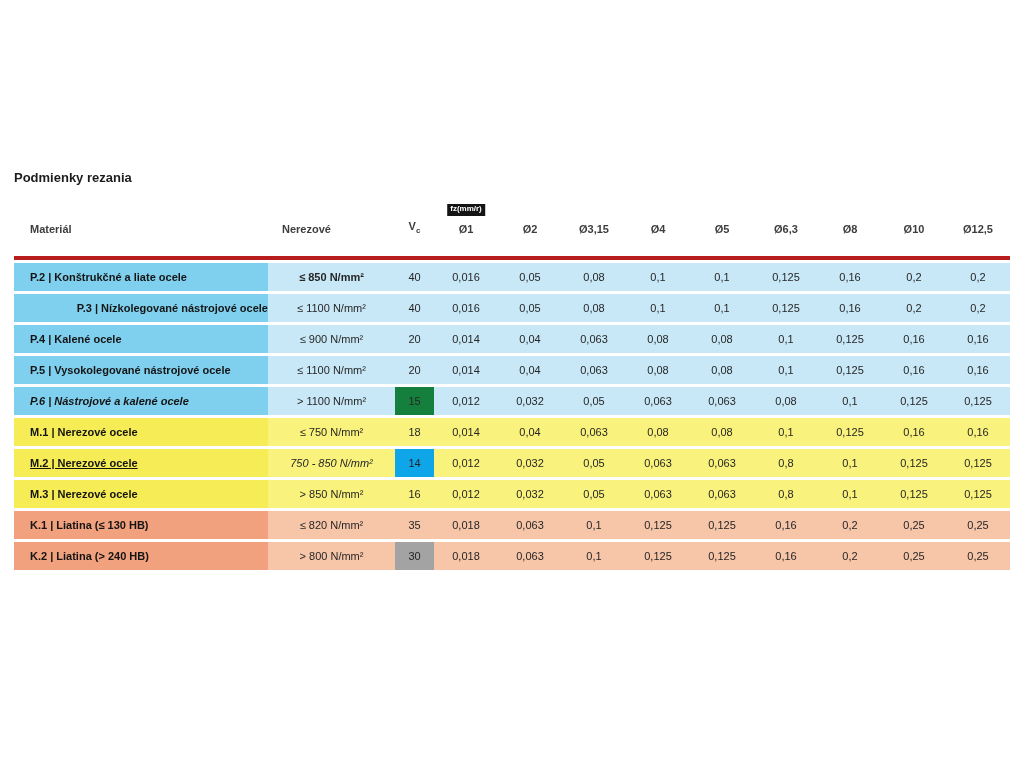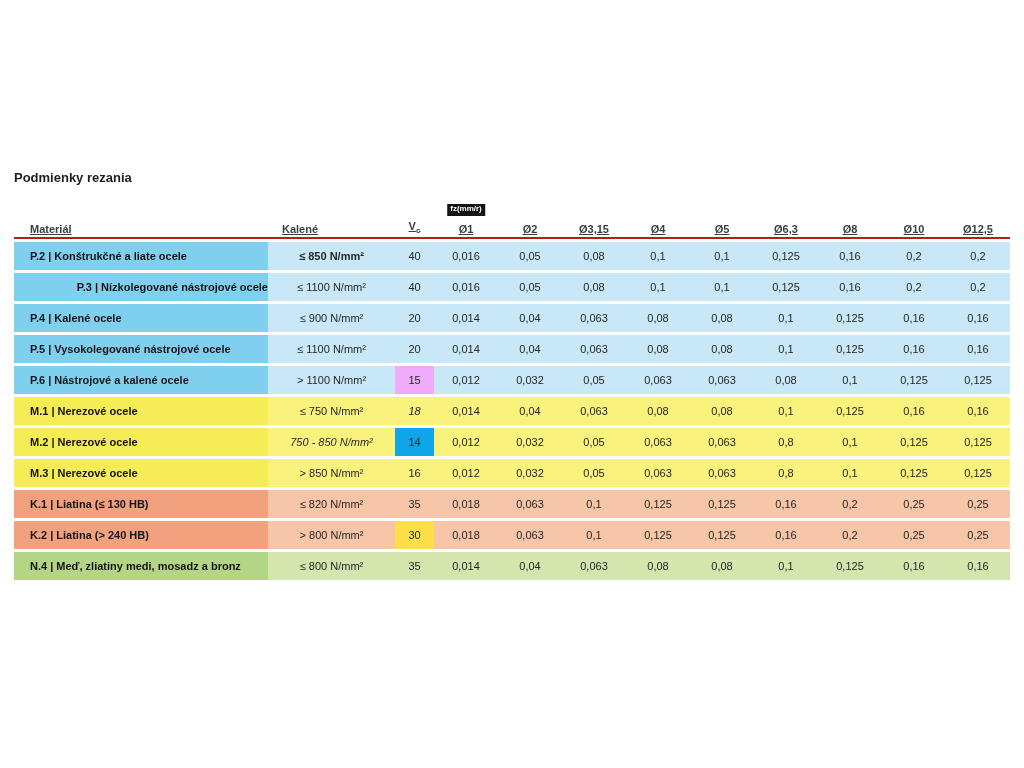--- a/index.html
+++ b/index.html
@@ -25,26 +25,25 @@
   }
   col.c-material { width: 254px; }
   col.c-strength { width: 127px; }
   col.c-vc       { width: 39px; }
   col.c-dia      { width: 64px; }
 
   thead th {
     font-size: 11px;
     font-weight: bold;
     color: #3d3d3d;
-    padding: 18px 0 2px 0;
-    border-bottom: 2px solid #b91c1c;
+    padding: 18px 0 21px 0;
+    border-bottom: 4px solid #b91c1c;
     vertical-align: bottom;
     text-align: center;
     position: relative;
-    text-decoration: underline;
   }
   thead th.th-material { text-align: left; padding-left: 16px; }
   thead th.th-strength { text-align: left; padding-left: 14px; }
   thead th sub { font-size: 8px; }
 
   .fz-badge {
     position: absolute;
     top: 2px;
     left: 50%;
     transform: translateX(-50%);
@@ -89,21 +88,21 @@
         <col class="c-dia">
       <col class="c-dia">
         <col class="c-dia">
         <col class="c-dia">
         <col class="c-dia">
         <col class="c-dia">
     </colgroup>
     <thead>
       <tr>
         <th class="th-material">Materiál</th>
-        <th class="th-strength">Kalené</th>
+        <th class="th-strength">Nerezové</th>
         <th class="th-vc"><span>V</span><sub>c</sub></th>
         <th class="th-dia">
           <span class="fz-badge">fz(mm/r)</span>
           <span>Ø1</span>
         </th>
         <th class="th-dia">Ø2</th>
         <th class="th-dia">Ø3,15</th>
         <th class="th-dia">Ø4</th>
         <th class="th-dia">Ø5</th>
         <th class="th-dia">Ø6,3</th>
@@ -163,49 +162,49 @@
     <td class="td-num" style="background: rgb(200, 232, 247);">0,04</td>
     <td class="td-num" style="background: rgb(200, 232, 247);">0,063</td>
     <td class="td-num" style="background: rgb(200, 232, 247);">0,08</td>
     <td class="td-num" style="background: rgb(200, 232, 247);">0,08</td>
     <td class="td-num" style="background: rgb(200, 232, 247);">0,1</td>
     <td class="td-num" style="background: rgb(200, 232, 247);">0,125</td>
     <td class="td-num" style="background: rgb(200, 232, 247);">0,16</td>
     <td class="td-num" style="background: rgb(200, 232, 247);">0,16</td>
   </tr>
         <tr>
-    <td class="td-material" style="background: rgb(127, 208, 238);">P.6 | Nástrojové a kalené ocele</td>
+    <td class="td-material" style="background: rgb(127, 208, 238); font-style: italic;">P.6 | Nástrojové a kalené ocele</td>
     <td class="td-strength" style="background: rgb(200, 232, 247);">&gt; 1100 N/mm²</td>
-    <td class="td-num" style="background: #f0abfc;">15</td>
+    <td class="td-num" style="background: #15803d;">15</td>
     <td class="td-num" style="background: rgb(200, 232, 247);">0,012</td>
     <td class="td-num" style="background: rgb(200, 232, 247);">0,032</td>
     <td class="td-num" style="background: rgb(200, 232, 247);">0,05</td>
     <td class="td-num" style="background: rgb(200, 232, 247);">0,063</td>
     <td class="td-num" style="background: rgb(200, 232, 247);">0,063</td>
     <td class="td-num" style="background: rgb(200, 232, 247);">0,08</td>
     <td class="td-num" style="background: rgb(200, 232, 247);">0,1</td>
     <td class="td-num" style="background: rgb(200, 232, 247);">0,125</td>
     <td class="td-num" style="background: rgb(200, 232, 247);">0,125</td>
   </tr>
         <tr>
     <td class="td-material" style="background: rgb(246, 236, 85);">M.1 | Nerezové ocele</td>
     <td class="td-strength" style="background: rgb(249, 242, 124);">≤ 750 N/mm²</td>
-    <td class="td-num" style="background: rgb(249, 242, 124); font-style: italic;">18</td>
+    <td class="td-num" style="background: rgb(249, 242, 124);">18</td>
     <td class="td-num" style="background: rgb(249, 242, 124);">0,014</td>
     <td class="td-num" style="background: rgb(249, 242, 124);">0,04</td>
     <td class="td-num" style="background: rgb(249, 242, 124);">0,063</td>
     <td class="td-num" style="background: rgb(249, 242, 124);">0,08</td>
     <td class="td-num" style="background: rgb(249, 242, 124);">0,08</td>
     <td class="td-num" style="background: rgb(249, 242, 124);">0,1</td>
     <td class="td-num" style="background: rgb(249, 242, 124);">0,125</td>
     <td class="td-num" style="background: rgb(249, 242, 124);">0,16</td>
     <td class="td-num" style="background: rgb(249, 242, 124);">0,16</td>
   </tr>
         <tr>
-    <td class="td-material" style="background: rgb(246, 236, 85);">M.2 | Nerezové ocele</td>
+    <td class="td-material" style="background: rgb(246, 236, 85); text-decoration: underline;">M.2 | Nerezové ocele</td>
     <td class="td-strength" style="background: rgb(249, 242, 124); font-style: italic;">750 - 850 N/mm²</td>
     <td class="td-num" style="background: #0ea5e9;">14</td>
     <td class="td-num" style="background: rgb(249, 242, 124);">0,012</td>
     <td class="td-num" style="background: rgb(249, 242, 124);">0,032</td>
     <td class="td-num" style="background: rgb(249, 242, 124);">0,05</td>
     <td class="td-num" style="background: rgb(249, 242, 124);">0,063</td>
     <td class="td-num" style="background: rgb(249, 242, 124);">0,063</td>
     <td class="td-num" style="background: rgb(249, 242, 124);">0,8</td>
     <td class="td-num" style="background: rgb(249, 242, 124);">0,1</td>
     <td class="td-num" style="background: rgb(249, 242, 124);">0,125</td>
@@ -235,40 +234,26 @@
     <td class="td-num" style="background: rgb(247, 198, 169);">0,125</td>
     <td class="td-num" style="background: rgb(247, 198, 169);">0,125</td>
     <td class="td-num" style="background: rgb(247, 198, 169);">0,16</td>
     <td class="td-num" style="background: rgb(247, 198, 169);">0,2</td>
     <td class="td-num" style="background: rgb(247, 198, 169);">0,25</td>
     <td class="td-num" style="background: rgb(247, 198, 169);">0,25</td>
   </tr>
         <tr>
     <td class="td-material" style="background: rgb(242, 161, 126);">K.2 | Liatina (&gt; 240 HB)</td>
     <td class="td-strength" style="background: rgb(247, 198, 169);">&gt; 800 N/mm²</td>
-    <td class="td-num" style="background: #fde047;">30</td>
+    <td class="td-num" style="background: #a3a3a3;">30</td>
     <td class="td-num" style="background: rgb(247, 198, 169);">0,018</td>
     <td class="td-num" style="background: rgb(247, 198, 169);">0,063</td>
     <td class="td-num" style="background: rgb(247, 198, 169);">0,1</td>
     <td class="td-num" style="background: rgb(247, 198, 169);">0,125</td>
     <td class="td-num" style="background: rgb(247, 198, 169);">0,125</td>
     <td class="td-num" style="background: rgb(247, 198, 169);">0,16</td>
     <td class="td-num" style="background: rgb(247, 198, 169);">0,2</td>
     <td class="td-num" style="background: rgb(247, 198, 169);">0,25</td>
     <td class="td-num" style="background: rgb(247, 198, 169);">0,25</td>
   </tr>
-        <tr>
-    <td class="td-material" style="background: rgb(179, 213, 132);">N.4 | Meď, zliatiny medi, mosadz a bronz</td>
-    <td class="td-strength" style="background: rgb(212, 230, 173);">≤ 800 N/mm²</td>
-    <td class="td-num" style="background: rgb(212, 230, 173);">35</td>
-    <td class="td-num" style="background: rgb(212, 230, 173);">0,014</td>
-    <td class="td-num" style="background: rgb(212, 230, 173);">0,04</td>
-    <td class="td-num" style="background: rgb(212, 230, 173);">0,063</td>
-    <td class="td-num" style="background: rgb(212, 230, 173);">0,08</td>
-    <td class="td-num" style="background: rgb(212, 230, 173);">0,08</td>
-    <td class="td-num" style="background: rgb(212, 230, 173);">0,1</td>
-    <td class="td-num" style="background: rgb(212, 230, 173);">0,125</td>
-    <td class="td-num" style="background: rgb(212, 230, 173);">0,16</td>
-    <td class="td-num" style="background: rgb(212, 230, 173);">0,16</td>
-  </tr>
       </tbody>
   </table>
 </div>
 
 </body></html>

